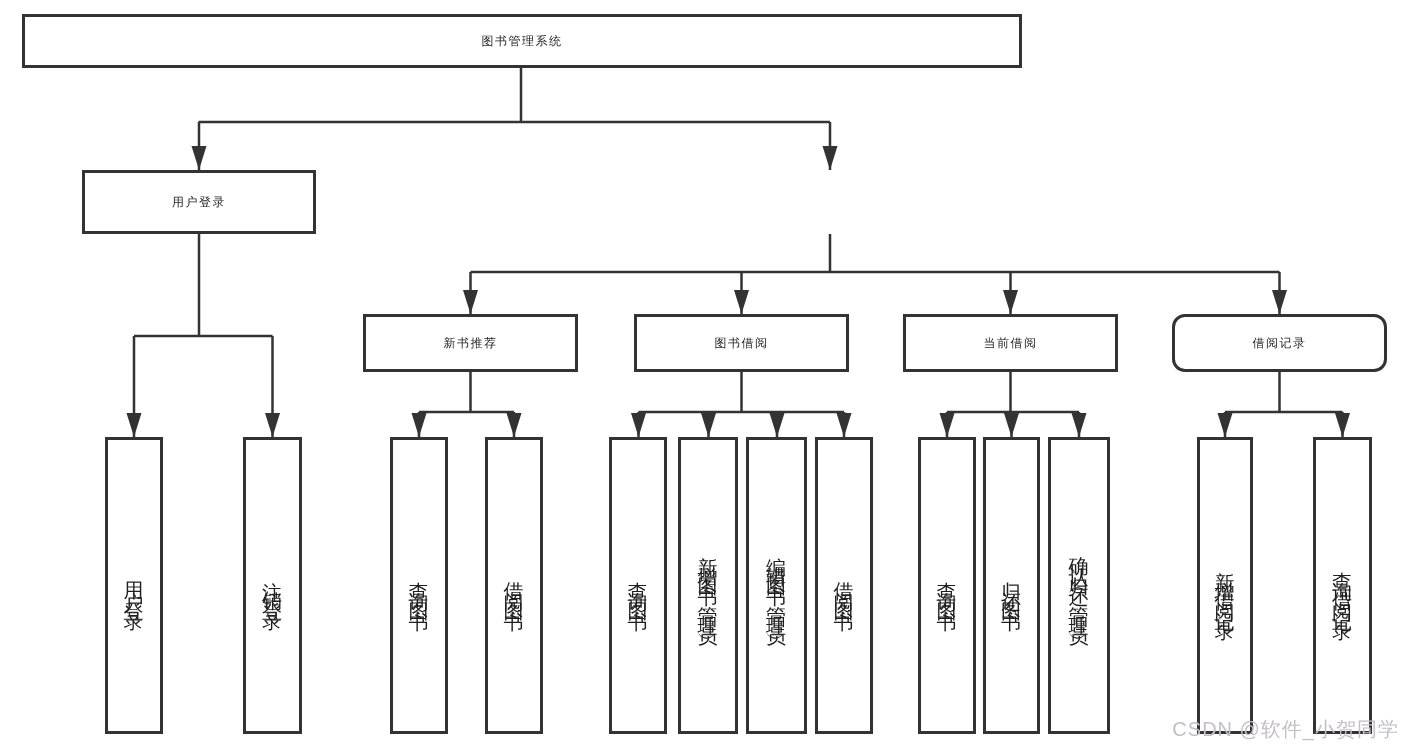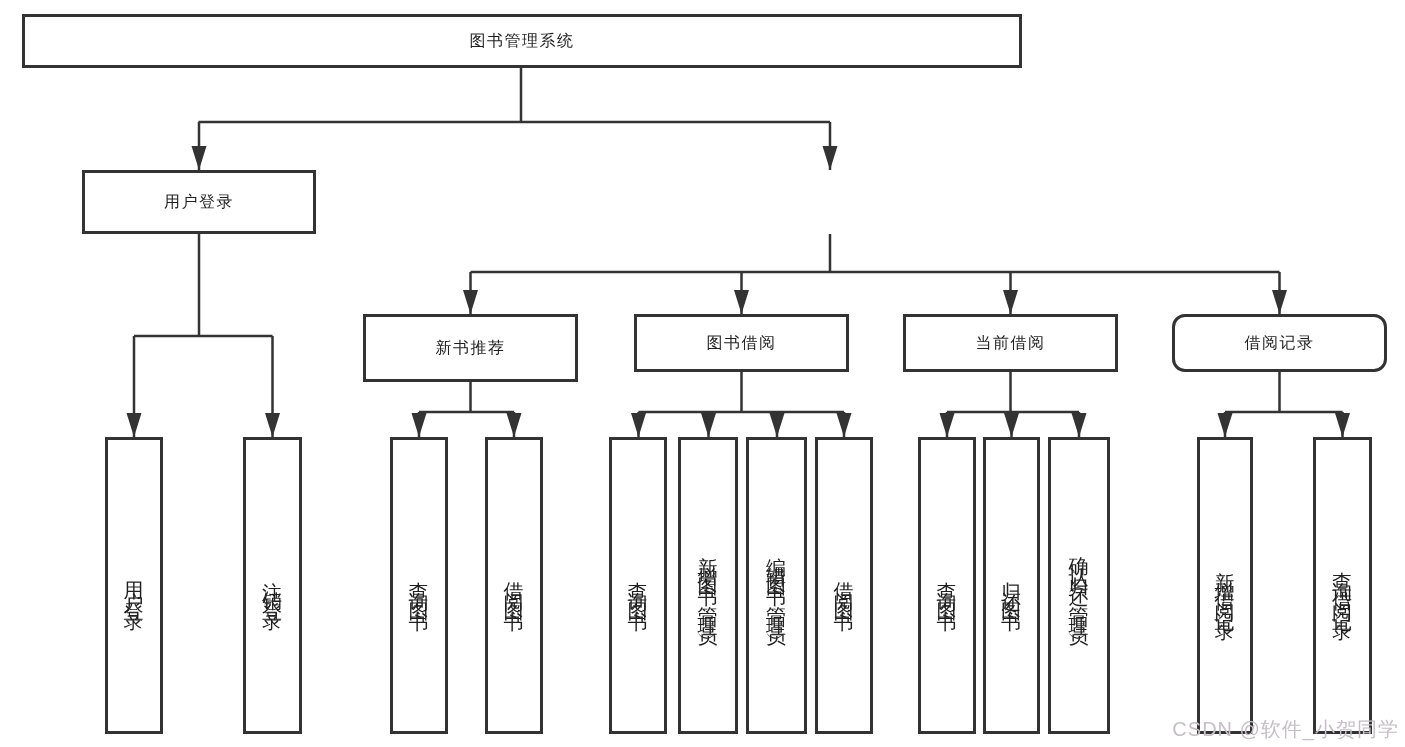--- a/index.html
+++ b/index.html
@@ -19,21 +19,21 @@
   .box {
     position: absolute;
     background: #ffffff;
     border: 3px solid #333333;
     box-sizing: border-box;
     display: flex;
     align-items: center;
     justify-content: center;
   }
   .hlabel {
-    font-size: 16px;
+    font-size: 12px;
     letter-spacing: 1.5px;
     color: #1f1f1f;
     white-space: nowrap;
   }
   .vbox { top: 437px; height: 297px; }
   .vlabel {
     writing-mode: vertical-rl;
     font-size: 20px;
     letter-spacing: 10px;
     color: #1f1f1f;
@@ -118,21 +118,21 @@
   </svg>
 
   <div class="box" style="left:22px; top:14px; width:1000px; height:54px;">
     <span class="hlabel">图书管理系统</span>
   </div>
 
   <div class="box" style="left:82px; top:170px; width:234px; height:64px;">
     <span class="hlabel">用户登录</span>
   </div>
 
-  <div class="box" style="left:363px; top:314px; width:215px; height:68px;">
+  <div class="box" style="left:363px; top:314px; width:215px; height:58px;">
     <span class="hlabel">新书推荐</span>
   </div>
   <div class="box" style="left:634px; top:314px; width:215px; height:58px;">
     <span class="hlabel">图书借阅</span>
   </div>
   <div class="box" style="left:903px; top:314px; width:215px; height:58px;">
     <span class="hlabel">当前借阅</span>
   </div>
   <div class="box" style="left:1172px; top:314px; width:215px; height:58px;border-radius:13px;">
     <span class="hlabel">借阅记录</span>

